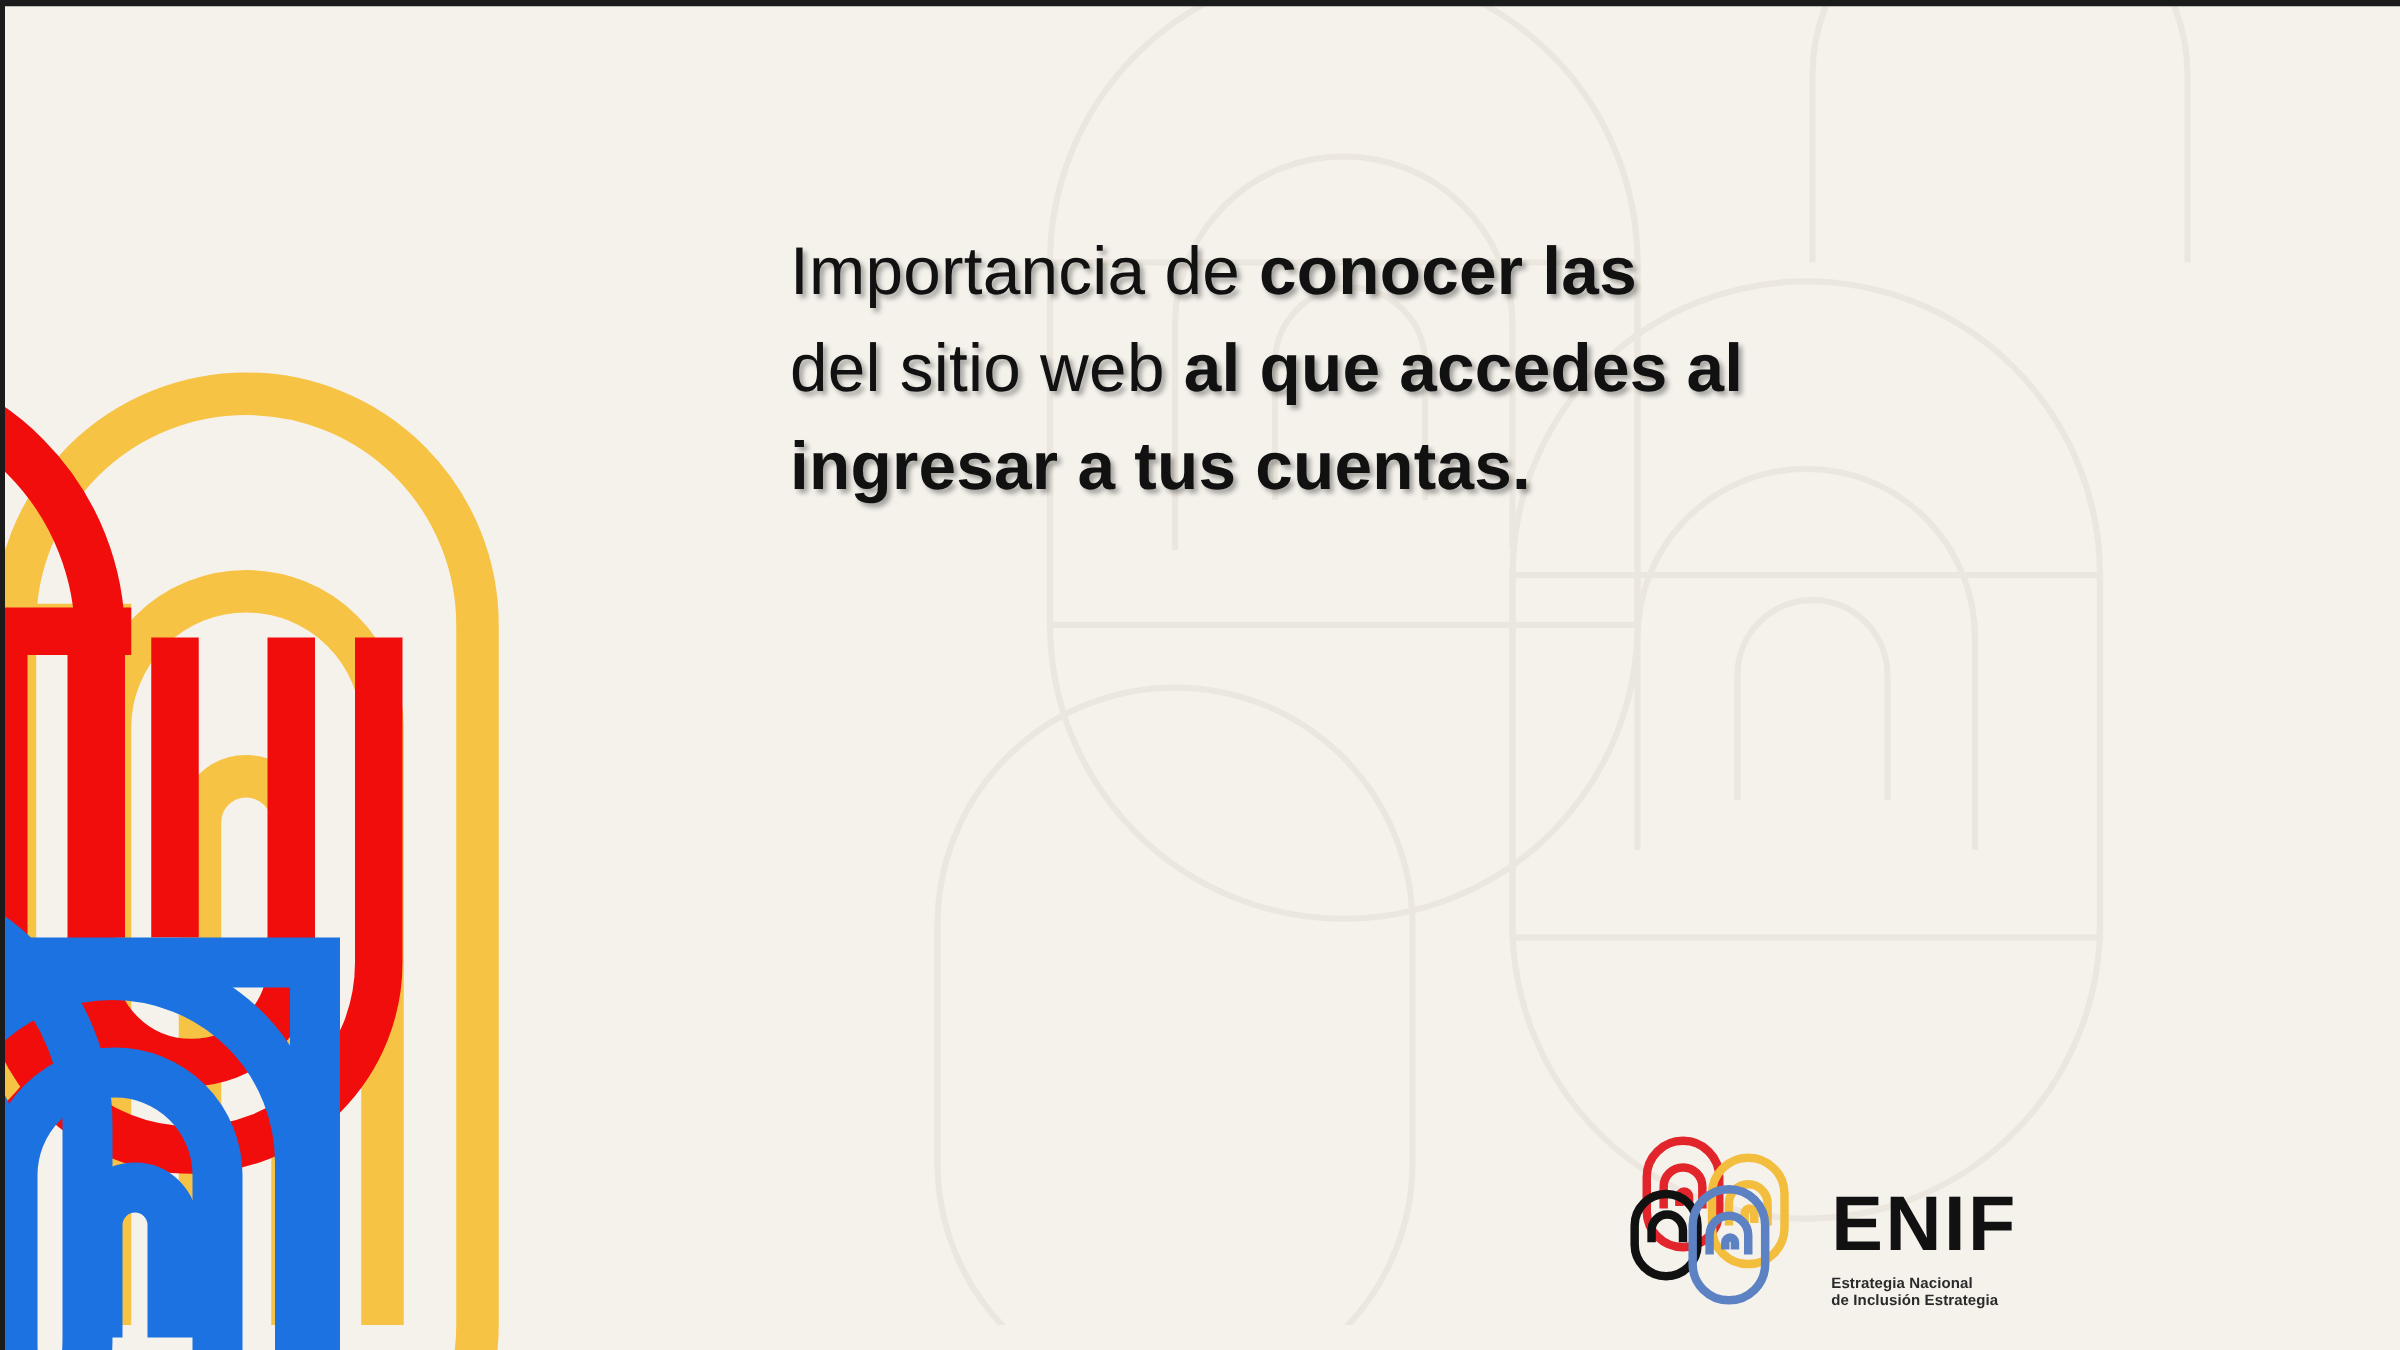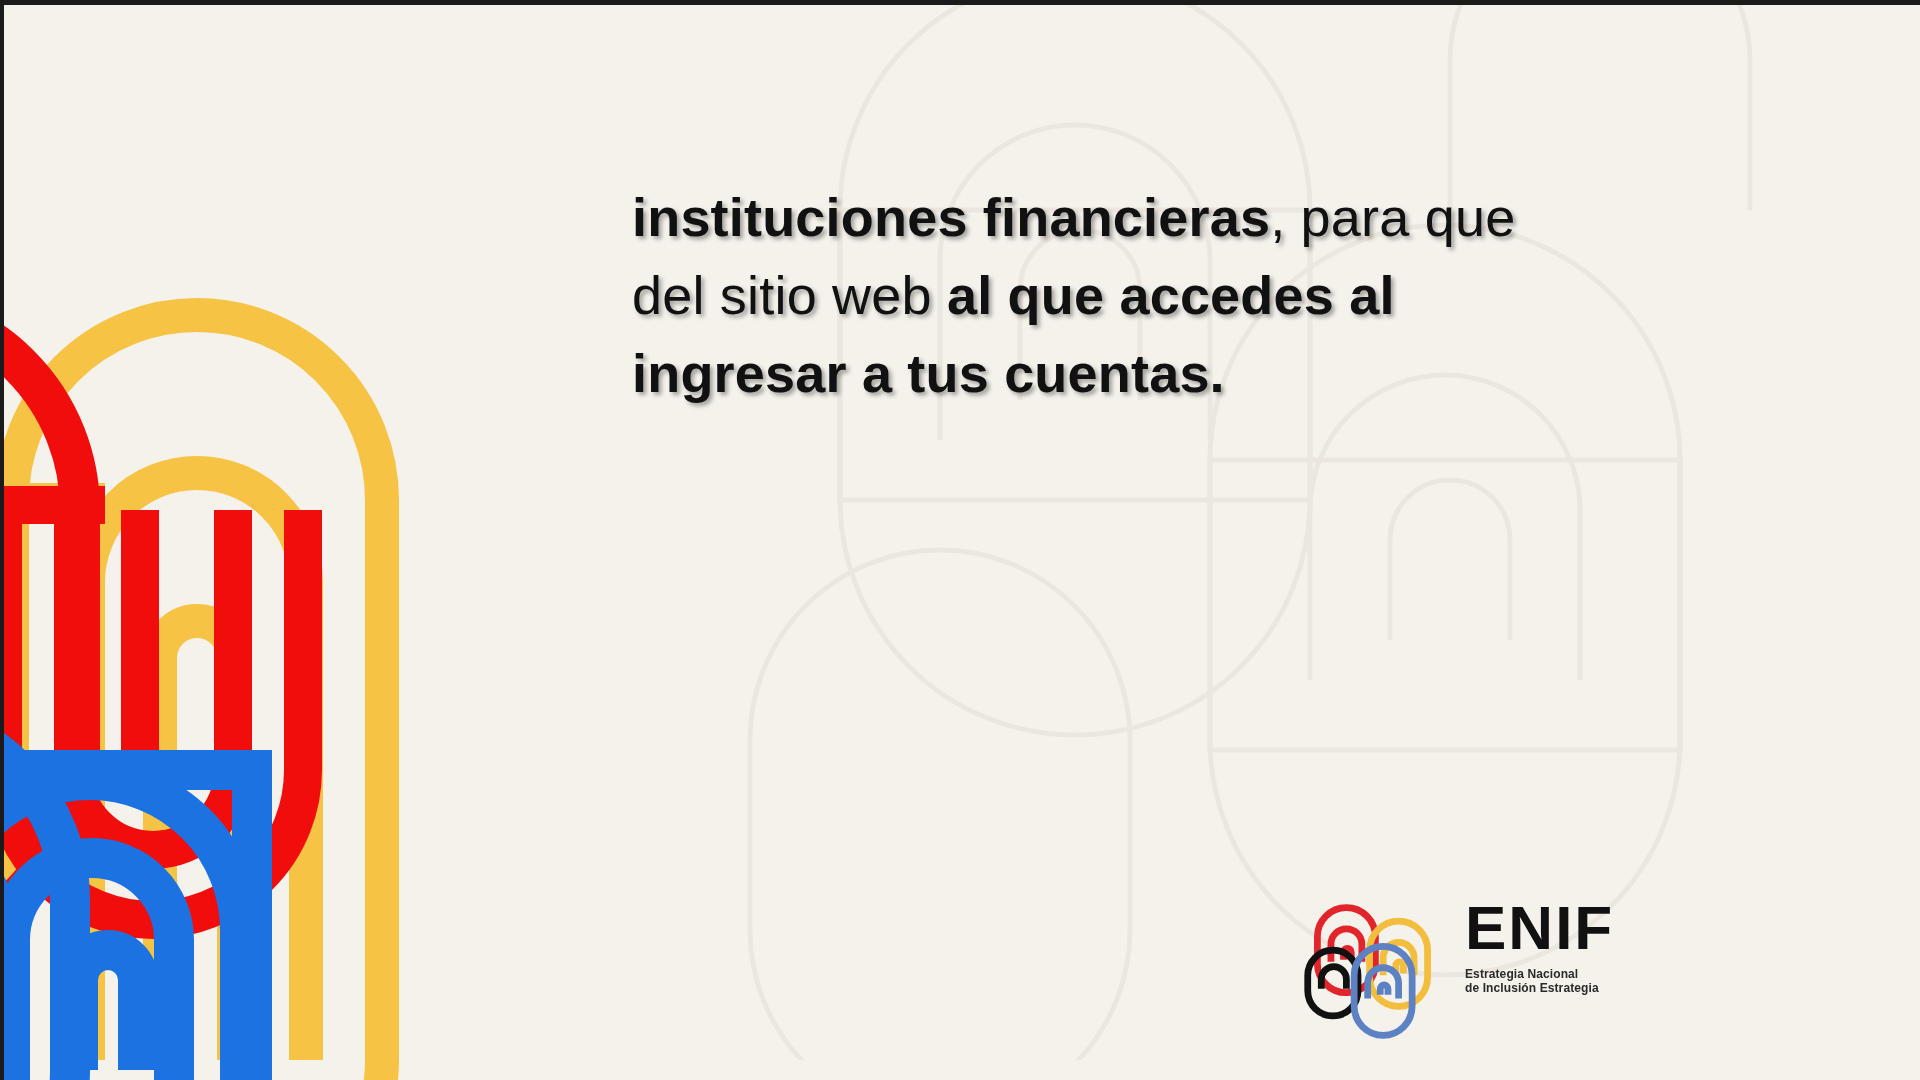--- a/index.html
+++ b/index.html
@@ -62,21 +62,21 @@
   }
   .copy p b{ font-weight:700; }
   .copy p .reg{ font-weight:400; }
 
   
   .logo{
     position:absolute;
     left:1300px; top:898px;
     width:410px; height:150px;
     z-index:15;
-    display:flex; align-items:flex-start; gap:20px;
+    display:flex; align-items:flex-end; gap:20px;
   }
   .logo-mark{ width:145px; height:145px; flex:0 0 auto; }
   .logo-words{ display:flex; flex-direction:column; justify-content:center; }
   .logo-wordmark{
     font-size:62px; font-weight:700; color:#111; letter-spacing:2px;
     line-height:.96;
   }
   .logo-tagline{
     margin-top:9px;
     font-size:12px; font-weight:600; color:#2a2a2a;
@@ -169,21 +169,21 @@
       <path d="M500 965 V1085"></path>
       <path d="M560 965 a0 0 0 0 1 0 0 V1085"></path>
       <path d="M430 965 h130 a110 110 0 0 1 110 110 V1085"></path>
     </g>
     <rect x="398" y="878" width="46" height="208" fill="#f20d0d"></rect>
 
   </svg>
 
   <div class="copy">
     <p>
-      <b>instituciones financieras</b><span class="reg">, para que</span>
+      <span class="reg">Importancia de </span><b>conocer las</b>
     </p>
     <p>
       <span class="reg">del sitio web </span><b>al que accedes al</b>
     </p>
     <p>
       <b>ingresar a tus cuentas.</b>
     </p>
   </div>
 
   <div class="logo">

